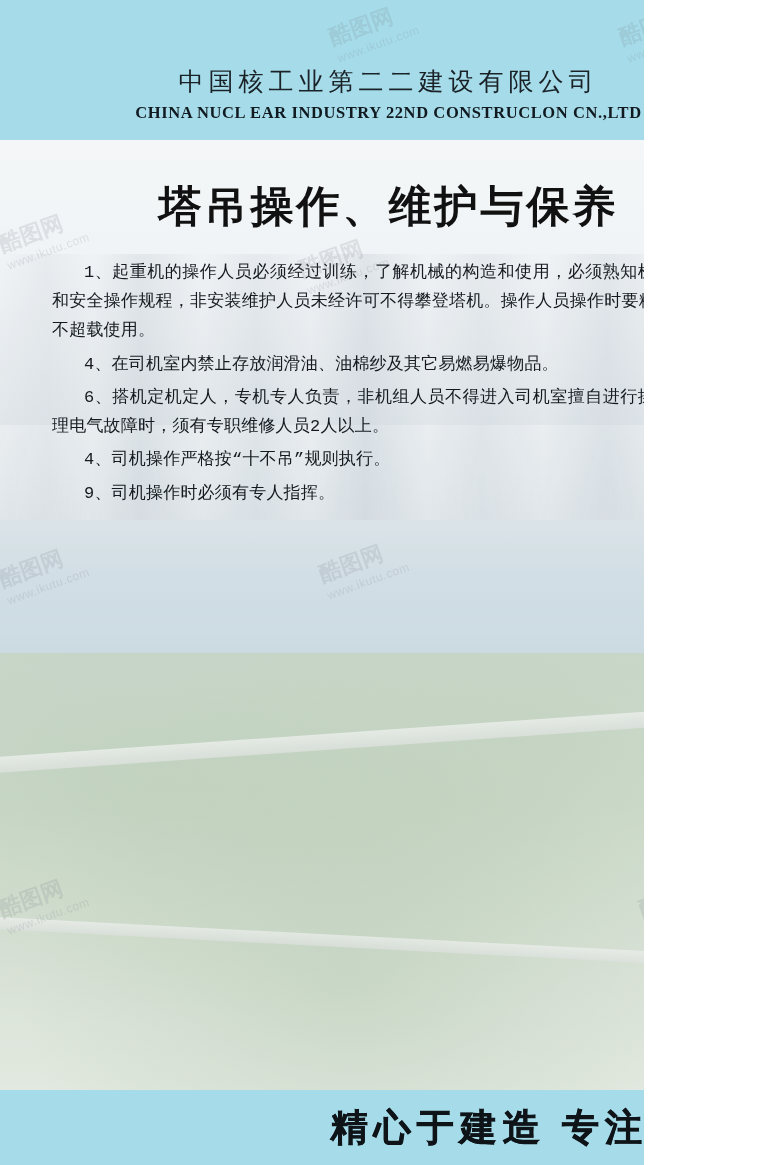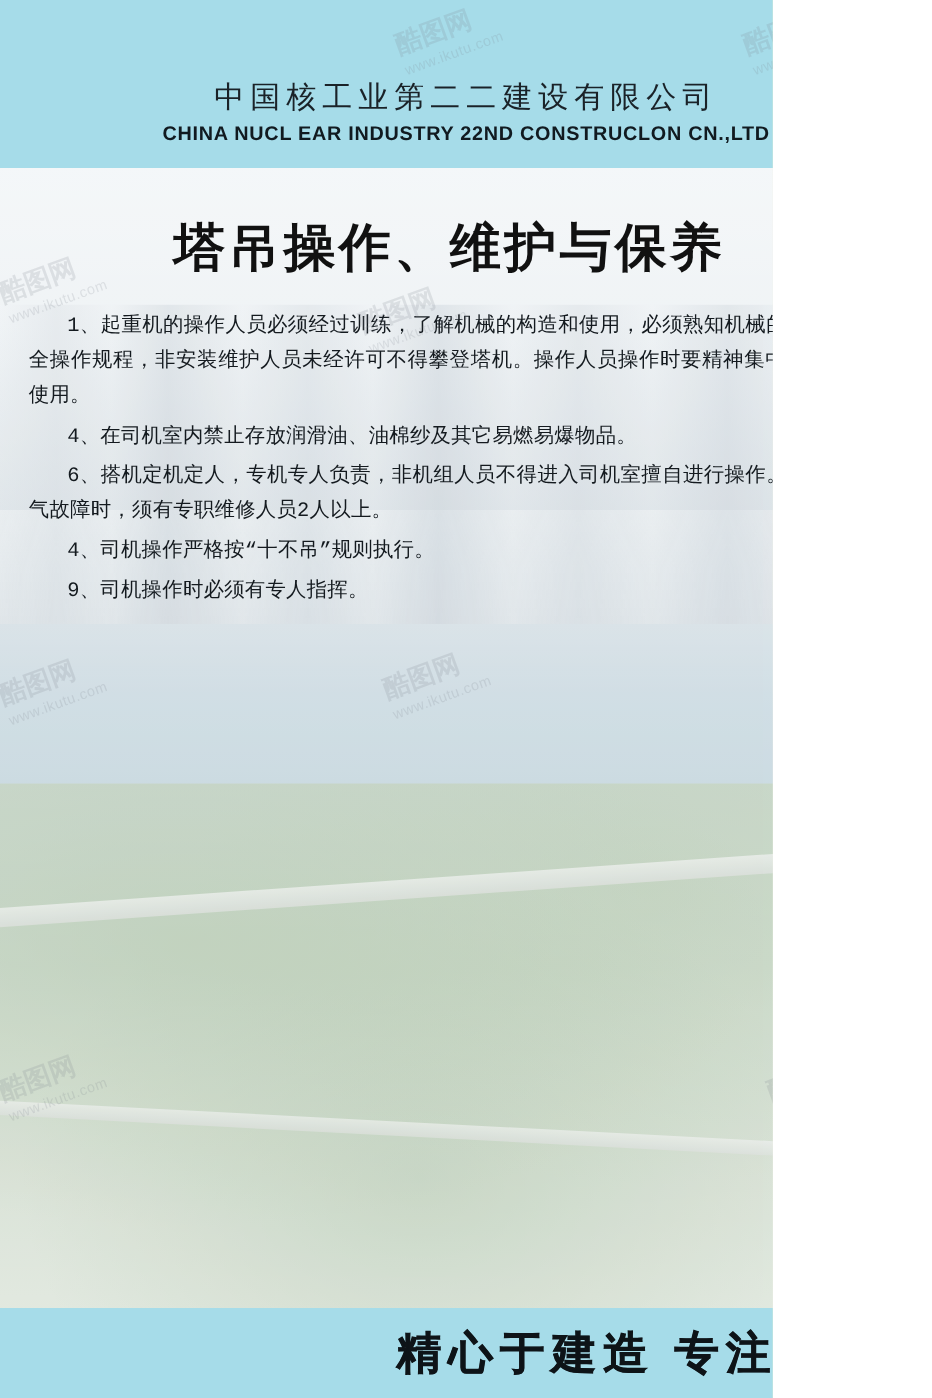--- a/index.html
+++ b/index.html
@@ -32,21 +32,21 @@
   .header .cn {
     font-family: "Liberation Serif", serif;
     font-size: 25px;
     letter-spacing: 5px;
     color: #1a2228;
     font-weight: 500;
     line-height: 1.1;
   }
   .header .en {
     margin-top: 7px;
-    font-family: Liberation Sans, sans-serif;
+    font-family: Liberation Serif, serif;
     font-size: 16.5px;
     letter-spacing: 0.6px;
     color: #111a20;
     font-weight: 700;
   }
 
   
   .body-area {
     position: absolute;
     left: 0; top: 140px;
@@ -111,21 +111,21 @@
   .photo .haze {
     position: absolute;
     inset: 0;
     background: linear-gradient(180deg, rgba(255,255,255,.55) 0%, rgba(255,255,255,.45) 35%, rgba(255,255,255,.42) 70%, rgba(255,255,255,.5) 100%);
   }
 
   
   .content {
     position: absolute;
     inset: 0;
-    padding: 28px 52px 0 24px;
+    padding: 28px 52px 0 52px;
     box-sizing: border-box;
   }
   .title {
     text-align: center;
     font-family: "Liberation Sans", sans-serif;
     font-weight: 700;
     font-size: 43px;
     letter-spacing: 3px;
     color: #111;
     margin: 10px 0 22px 0;

